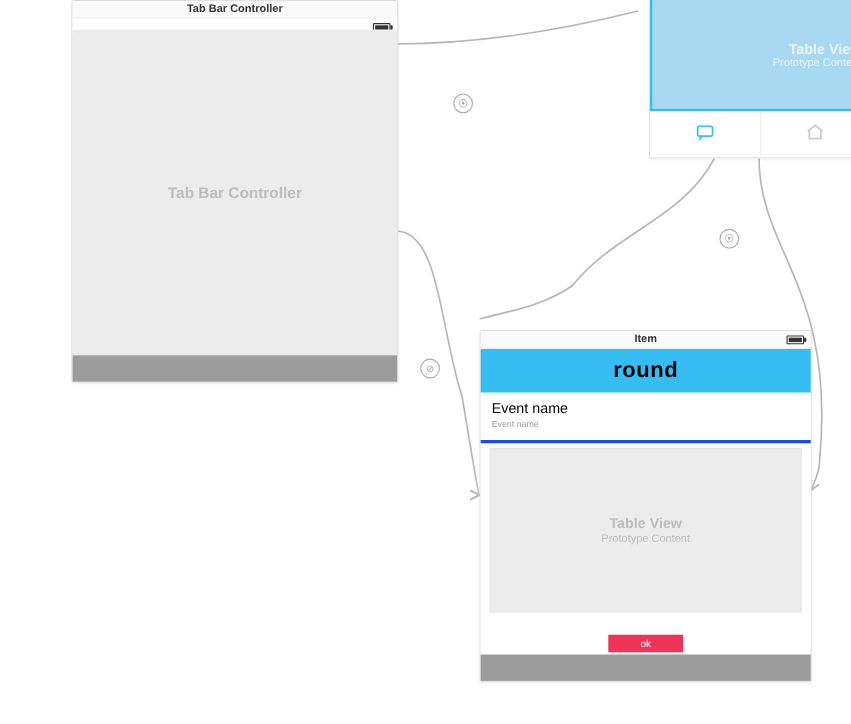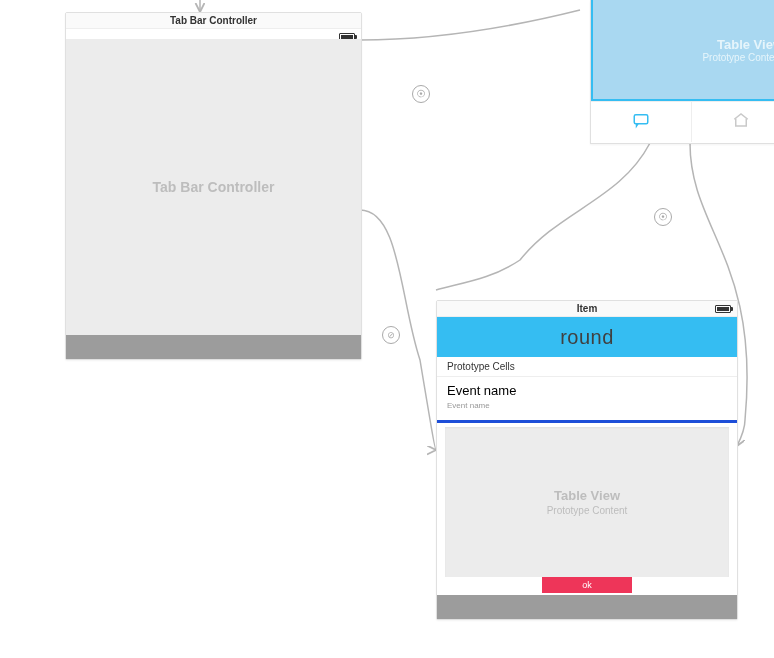--- a/index.html
+++ b/index.html
@@ -3,44 +3,44 @@
 <meta charset="utf-8">
 <style>
   html,body{margin:0;padding:0;width:774px;height:658px;background:#fff;font-family:-apple-system,Helvetica,Arial,sans-serif;overflow:hidden;position:relative}
   svg.connectors{position:absolute;top:0;left:0;width:774px;height:658px;pointer-events:none}
   .scene{position:absolute;background:#fff;border:1px solid #e0e0e0;border-radius:2px;box-shadow:0 1px 2px rgba(0,0,0,0.05)}
   .scene-title{font-size:10px;font-weight:600;color:#333;text-align:center;padding:2px 0;background:#fafafa;border-bottom:1px solid #eee;position:relative}
   .battery{position:absolute;right:6px;top:4px;width:14px;height:6px;border:1px solid #333;border-radius:1px}
   .battery::after{content:"";position:absolute;right:-3px;top:1px;width:2px;height:4px;background:#333;border-radius:0 1px 1px 0}
   .battery-fill{position:absolute;left:1px;top:1px;bottom:1px;right:1px;background:#333}
   
-  .tabbar-scene{left:65px;top:12px;width:295px;height:346px}
+  .tabbar-scene{left:65px;top:0;width:295px;height:346px}
   .tabbar-body{position:absolute;top:26px;left:0;right:0;bottom:24px;background:#ececec;display:flex;align-items:center;justify-content:center;color:#bdbdbd;font-weight:600;font-size:14px}
   .tabbar-footer{position:absolute;left:0;right:0;bottom:0;height:24px;background:#9c9c9c}
   
   .partial-scene{left:590px;top:0;width:200px;height:143px;border-top:none;border-right:none;border-radius:0}
   .partial-top{height:101px;background:#a9d8f1;border:2px solid #35bdf2;border-right:none;border-top:none;display:flex;flex-direction:column;align-items:flex-end;justify-content:center;padding-right:8px;box-sizing:border-box}
   .partial-top .tv{color:#e6f5fb;font-weight:600;font-size:13px}
   .partial-top .pc{color:#e6f5fb;font-size:10px}
   .partial-tabs{height:40px;display:flex;background:#fff;border-top:1px solid #eee}
   .partial-tab{flex:1;display:flex;align-items:center;justify-content:center}
   .partial-tab:first-child{border-right:1px solid #eee}
   .icon-chat svg,.icon-home svg{width:18px;height:18px}
   
   .item-scene{left:436px;top:300px;width:300px;height:318px}
-  .item-navbar{height:40px;background:#35bdf2;color:#404040;display:flex;align-items:center;justify-content:center;font-size:20px;font-weight:400;letter-spacing:0.5px}
+  .item-navbar{height:40px;background:#35bdf2;color:#000000;display:flex;align-items:center;justify-content:center;font-size:20px;font-weight:700;letter-spacing:0.5px}
   .item-body{position:absolute;top:56px;left:0;right:0;bottom:24px;background:#fff}
   .proto-label{font-size:10px;color:#333;padding:4px 10px;border-bottom:1px solid #eee}
   .cell{padding:6px 10px 10px;border-bottom:3px solid #1d4ed8}
   .cell-title{font-size:13px;color:#000;font-weight:500}
   .cell-sub{font-size:8px;color:#999;margin-top:3px}
   .table-placeholder{margin:4px 8px 0;height:150px;background:#ececec;display:flex;flex-direction:column;align-items:center;justify-content:center;color:#bdbdbd;box-shadow:inset 0 1px 2px rgba(0,0,0,0.05)}
   .table-placeholder .tv{font-weight:600;font-size:13px}
   .table-placeholder .pc{font-size:10px;margin-top:2px}
-  .red-btn{position:absolute;left:50%;transform:translateX(-50%);bottom:26px;width:90px;height:16px;background:#ee3559;color:#fff;font-size:9px;display:flex;align-items:center;justify-content:center;overflow:hidden}
+  .red-btn{position:absolute;left:50%;transform:translateX(-50%);bottom:26px;width:68px;height:16px;background:#ee3559;color:#fff;font-size:9px;display:flex;align-items:center;justify-content:center;overflow:hidden}
   .item-footer{position:absolute;left:0;right:0;bottom:0;height:24px;background:#9c9c9c}
   .segue-badge{width:16px;height:16px;border:1px solid #aaa;border-radius:50%;background:#fff;display:flex;align-items:center;justify-content:center;font-size:9px;color:#aaa;position:absolute}
 </style>
 </head>
 <body>
 
 <svg class="connectors">
   <defs>
     <marker id="arrow" markerWidth="8" markerHeight="8" refX="6" refY="3" orient="auto">
       <path d="M0,0 L6,3 L0,6" fill="none" stroke="#b5b5b5" stroke-width="1.2"></path>
@@ -101,21 +101,20 @@
   <div class="scene-title">
     <span>Item</span>
     <span class="battery">
         <span class="battery-fill"></span>
       </span>
   </div>
   <div class="item-navbar">
     <span>round</span>
   </div>
   <div class="item-body">
-    <div class="proto-label">Prototype Cells</div>
     <div class="cell">
       <div class="cell-title">Event name</div>
       <div class="cell-sub">Event name</div>
     </div>
     <div class="table-placeholder">
       <div class="tv">Table View</div>
       <div class="pc">Prototype Content</div>
     </div>
   </div>
   <div class="red-btn">

